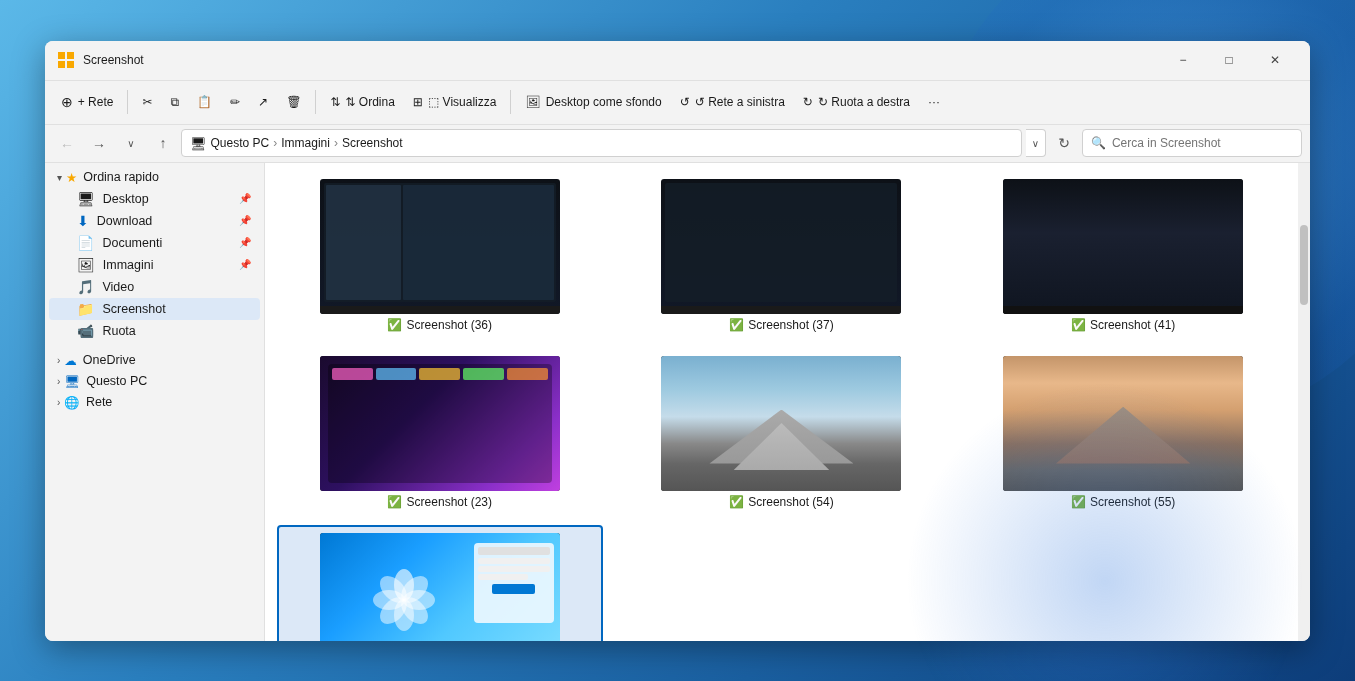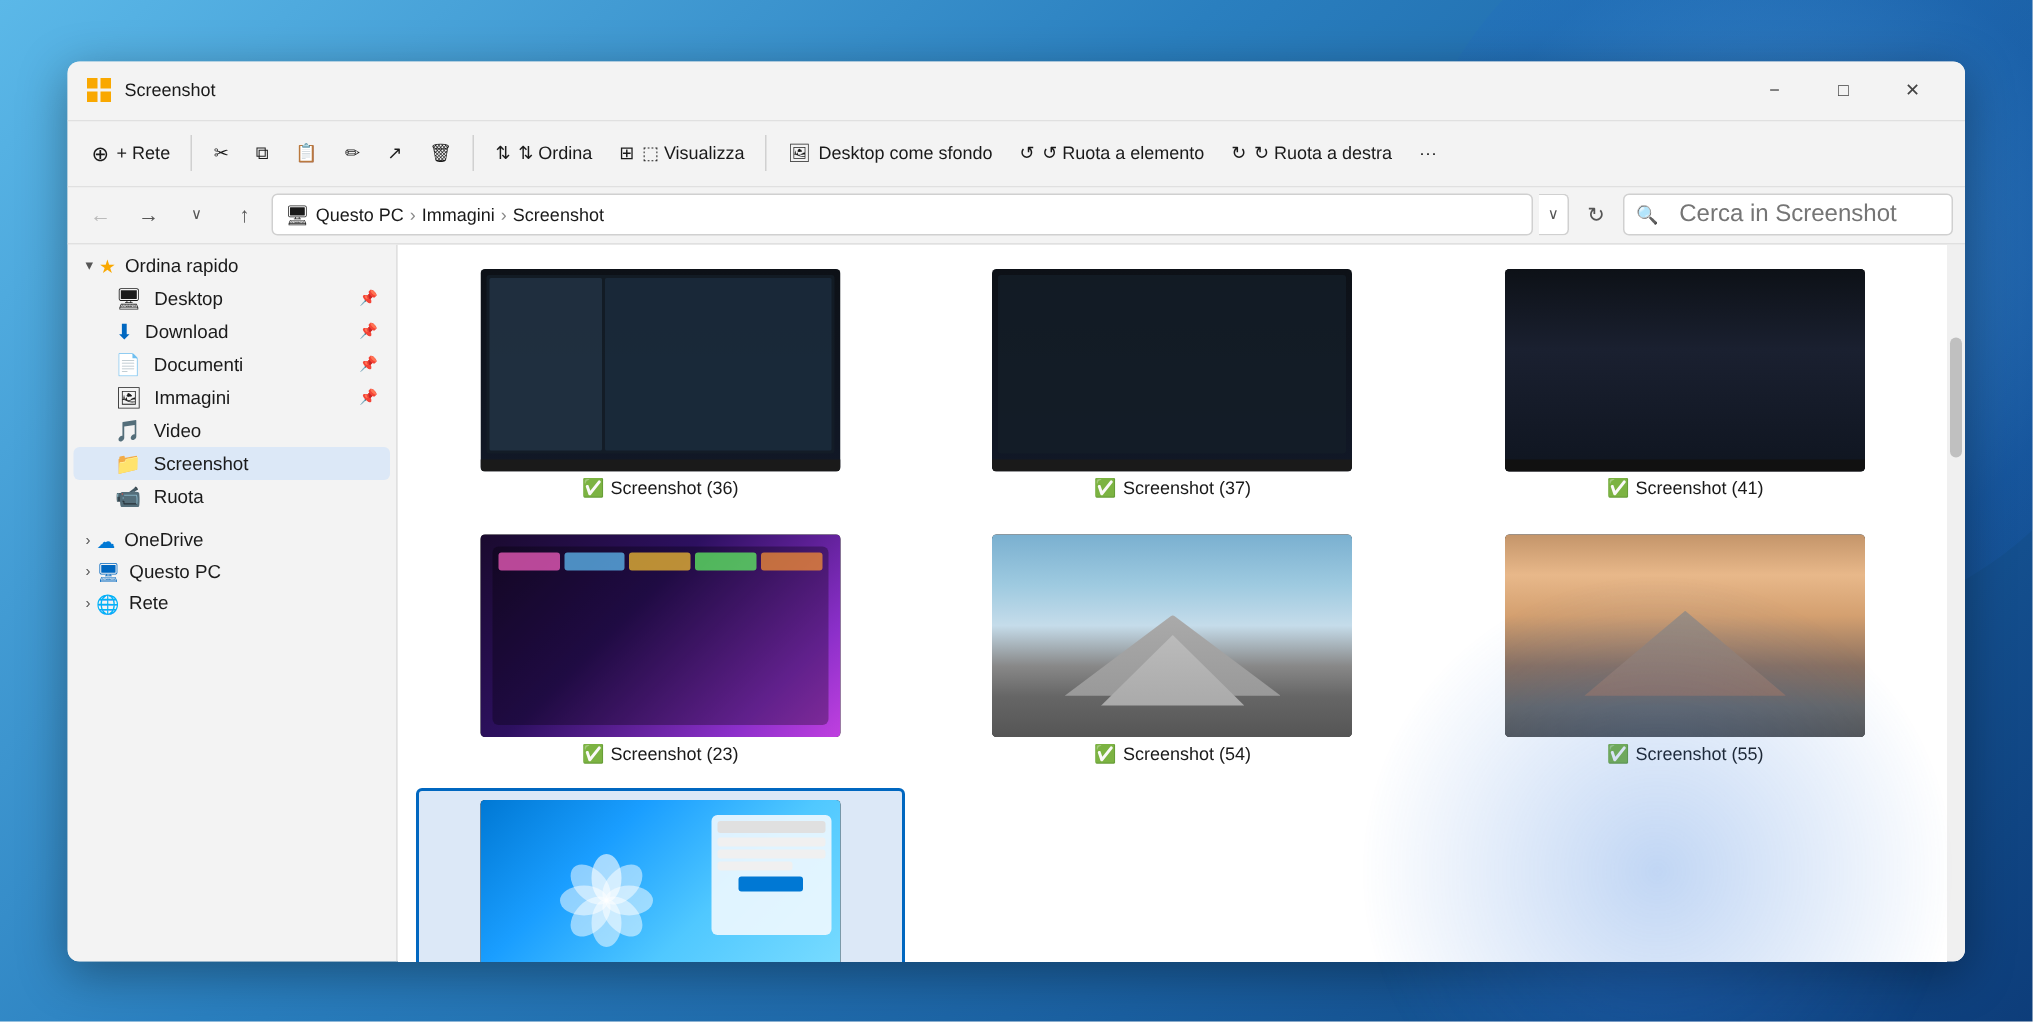--- a/index.html
+++ b/index.html
@@ -419,21 +419,21 @@
       <span>⊞</span>
       <span>⬚ Visualizza</span>
     </button>
     <div class="toolbar-separator"></div>
     <button class="toolbar-btn">
       <span>🖼</span>
       <span>Desktop come sfondo</span>
     </button>
     <button class="toolbar-btn">
       <span>↺</span>
-      <span>↺ Ruota a elemento</span>
+      <span>↺ Rete a sinistra</span>
     </button>
     <button class="toolbar-btn">
       <span>↻</span>
       <span>↻ Ruota a destra</span>
     </button>
     <button class="toolbar-btn">
       <span>···</span>
     </button>
   </div>
 
@@ -447,21 +447,21 @@
       <span class="breadcrumb-item">Questo PC</span>
       <span class="breadcrumb-arrow">›</span>
       <span class="breadcrumb-item">Immagini</span>
       <span class="breadcrumb-arrow">›</span>
       <span class="breadcrumb-item">Screenshot</span>
     </div>
     <div class="breadcrumb-chevron">∨</div>
     <button class="refresh-btn">↻</button>
     <div class="search-box">
       <span style="font-size:12px;">🔍</span>
-      <input type="text" style="border: none; outline: none; font-size: 16px; color: rgb(136, 136, 136); background: transparent; width: 160px; text-align: center;" placeholder="Cerca in Screenshot">
+      <input type="text" style="border: none; outline: none; font-size: 12px; color: rgb(136, 136, 136); background: transparent; width: 160px;" placeholder="Cerca in Screenshot">
     </div>
   </div>
 
   <div class="main-content">
 
     <div class="sidebar">
       <div class="sidebar-group-header">
         <span class="chevron">▾</span>
         <span style="color:#f9a800;margin-right:6px;">★</span>
         <span>Ordina rapido</span>

